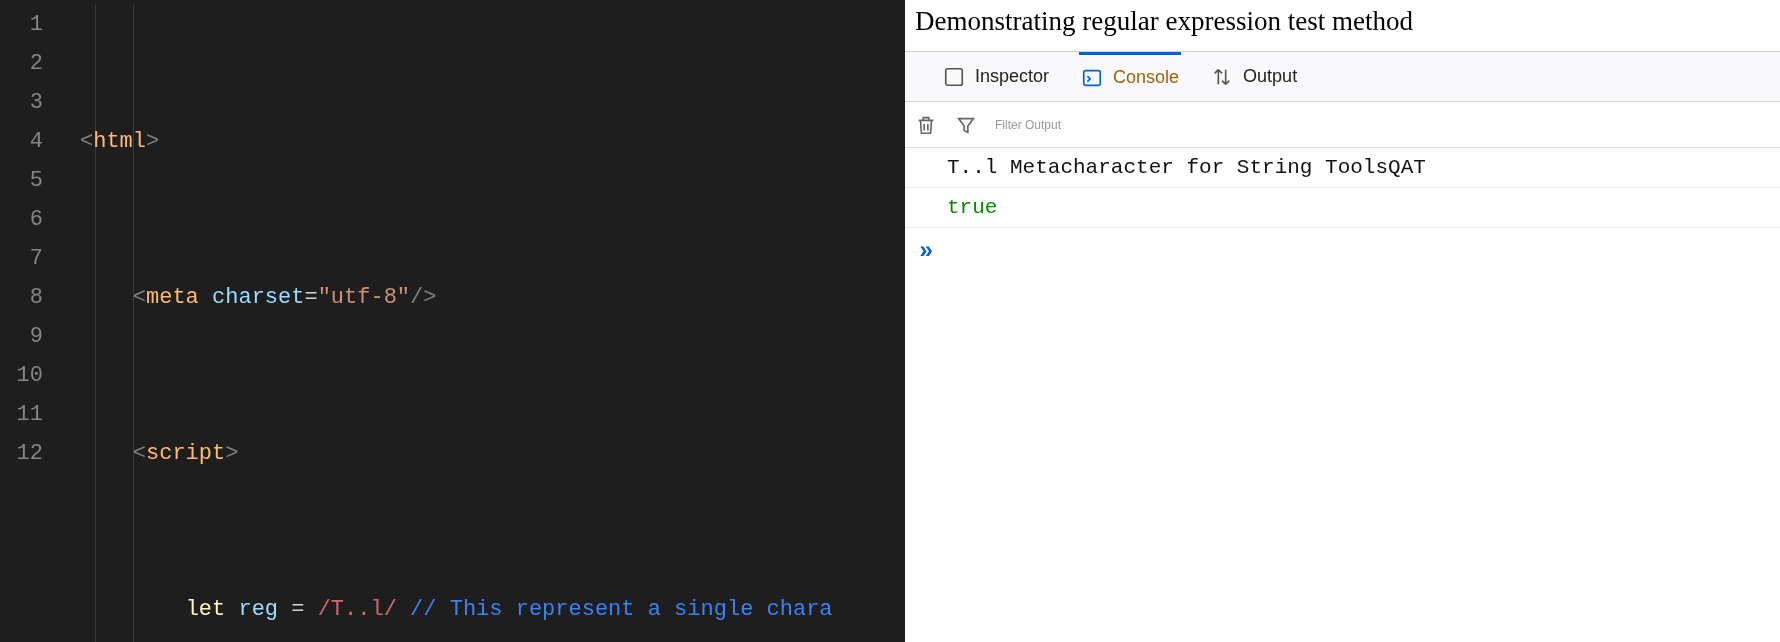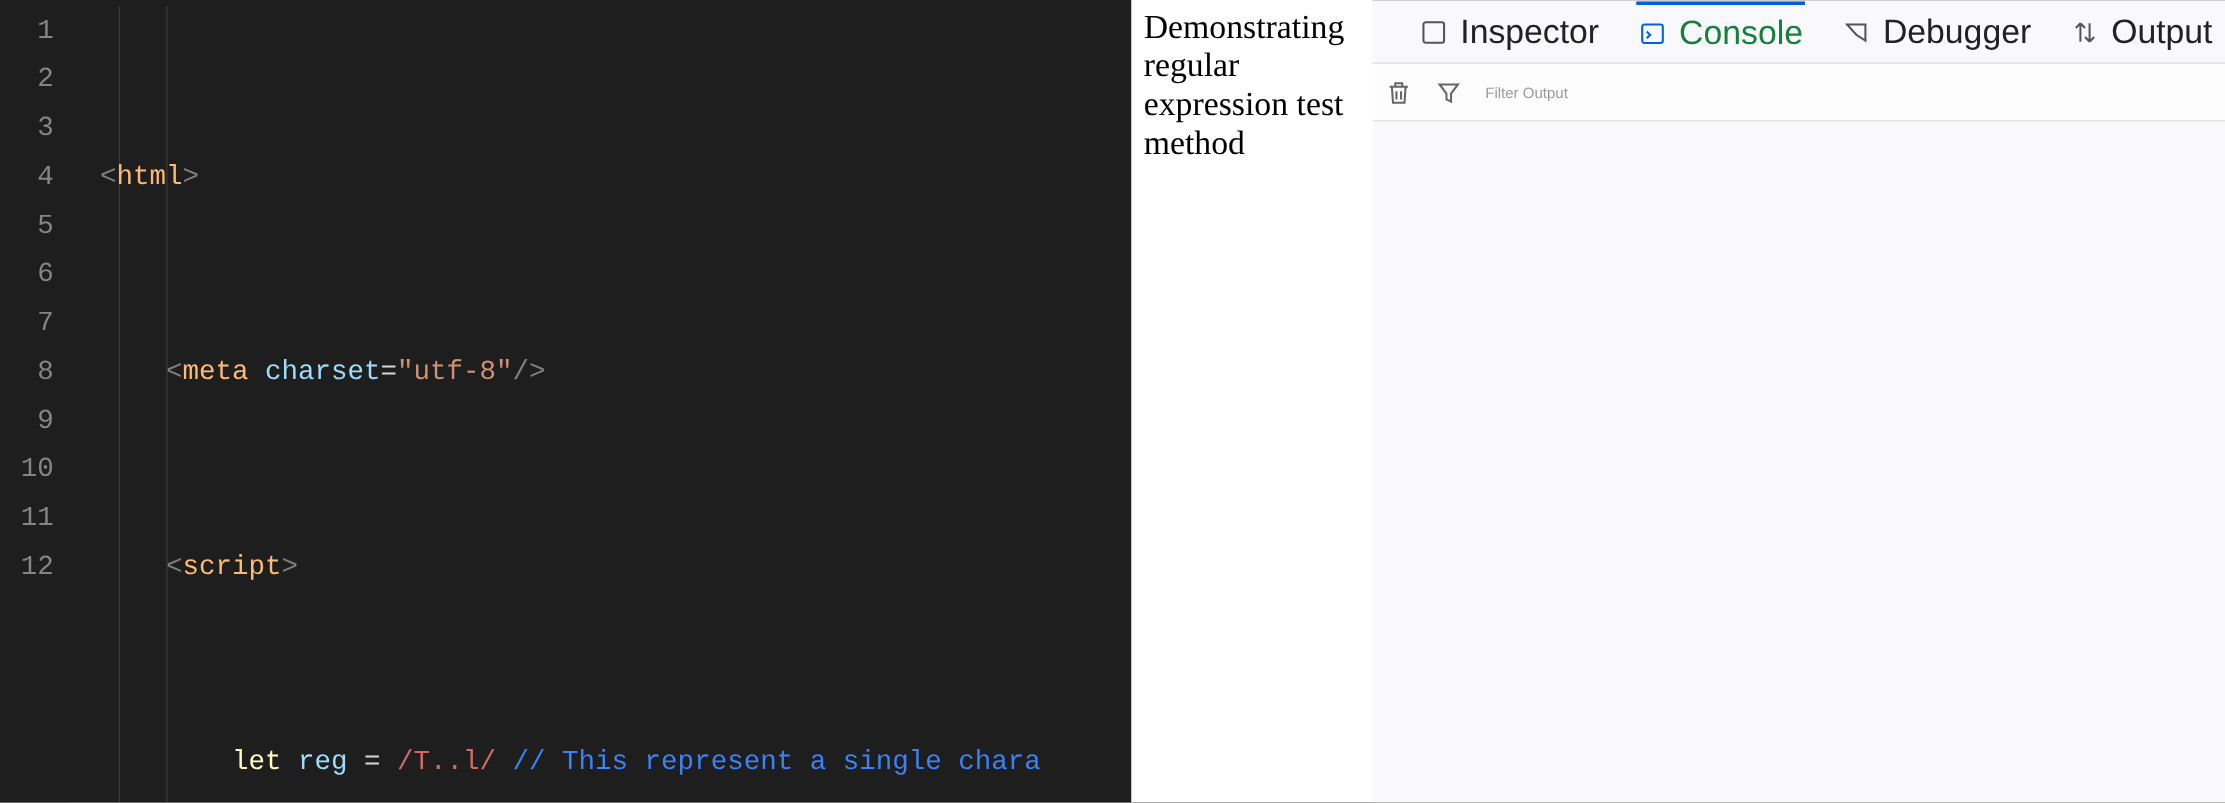--- a/index.html
+++ b/index.html
@@ -65,21 +65,21 @@
   .tk-comment { color: #3b82f6; }   
   .tk-plain   { color: #d4d4d4; }
   .tk-punct   { color: #d4d4d4; }   
   .tk-var     { color: #9cdcfe; }   
 
   
   .browser {
     flex: 1;
     background: #ffffff;
     display: flex;
-    flex-direction: row;
+    flex-direction: column;
     font-family: -apple-system, "Segoe UI", Arial, sans-serif;
     overflow: hidden;
   }
   .page {
     padding: 6px 10px 14px 10px;
     font-family: "Times New Roman", Times, serif;
     font-size: 27px;
     color: #000;
   }
   .devtools {
@@ -90,35 +90,35 @@
     background: #f9f9fb;
   }
   .dt-tabs {
     display: flex;
     align-items: center;
     height: 50px;
     padding: 0 8px;
     gap: 28px;
     background: #f9f9fb;
     border-bottom: 1px solid #d6d6d6;
-    font-size: 27px;
+    font-size: 18px;
     color: #222;
     overflow: hidden;
     white-space: nowrap;
   }
   .dt-tab {
     display: flex;
     align-items: center;
     gap: 10px;
     height: 100%;
     cursor: pointer;
     padding: 0 2px;
   }
   .dt-tab.active {
-    color: #15803d;
+    color: #a16207;
     border-top: 3px solid #0060df;
     margin-top: -1px;
   }
   .dt-tab .ico { width: 22px; height: 22px; display:inline-flex; align-items:center; justify-content:center; color:#555; }
   .dt-tab.active .ico { color:#0060df; }
 
   .dt-filterbar {
     display: flex;
     align-items: center;
     height: 46px;
@@ -235,28 +235,20 @@
           <svg viewBox="0 0 24 24">
               <rect x="3" y="4" width="18" height="16" rx="2"></rect>
               <path d="M7 10 L10 13 L7 16"></path>
             </svg>
         </span>
         <span>Console</span>
       </div>
       <div class="dt-tab">
         <span class="ico">
           <svg viewBox="0 0 24 24">
-              <path d="M4 5 H20 V19 L12 14 Z"></path>
-            </svg>
-        </span>
-        <span>Debugger</span>
-      </div>
-      <div class="dt-tab">
-        <span class="ico">
-          <svg viewBox="0 0 24 24">
               <path d="M8 4 V20 M8 4 L4 8 M8 4 L12 8 M16 20 V4 M16 20 L12 16 M16 20 L20 16"></path>
             </svg>
         </span>
         <span>Output</span>
       </div>
     </div>
 
     <div class="dt-filterbar">
       <span class="ico">
         <svg viewBox="0 0 24 24">
@@ -264,14 +256,21 @@
           </svg>
       </span>
       <span class="ico">
         <svg viewBox="0 0 24 24">
             <path d="M4 5 H20 L14 13 V20 L10 18 V13 Z"></path>
           </svg>
       </span>
       <input class="dt-filter-input" placeholder="Filter Output" style="">
     </div>
 
+    <div class="dt-console">
+      <div class="dt-row">T..l Metacharacter for String ToolsQAT</div>
+      <div class="dt-row result">true</div>
+      <div class="dt-prompt">
+        <span>»</span>
+      </div>
+    </div>
   </div>
 </div>
 
 </body></html>

